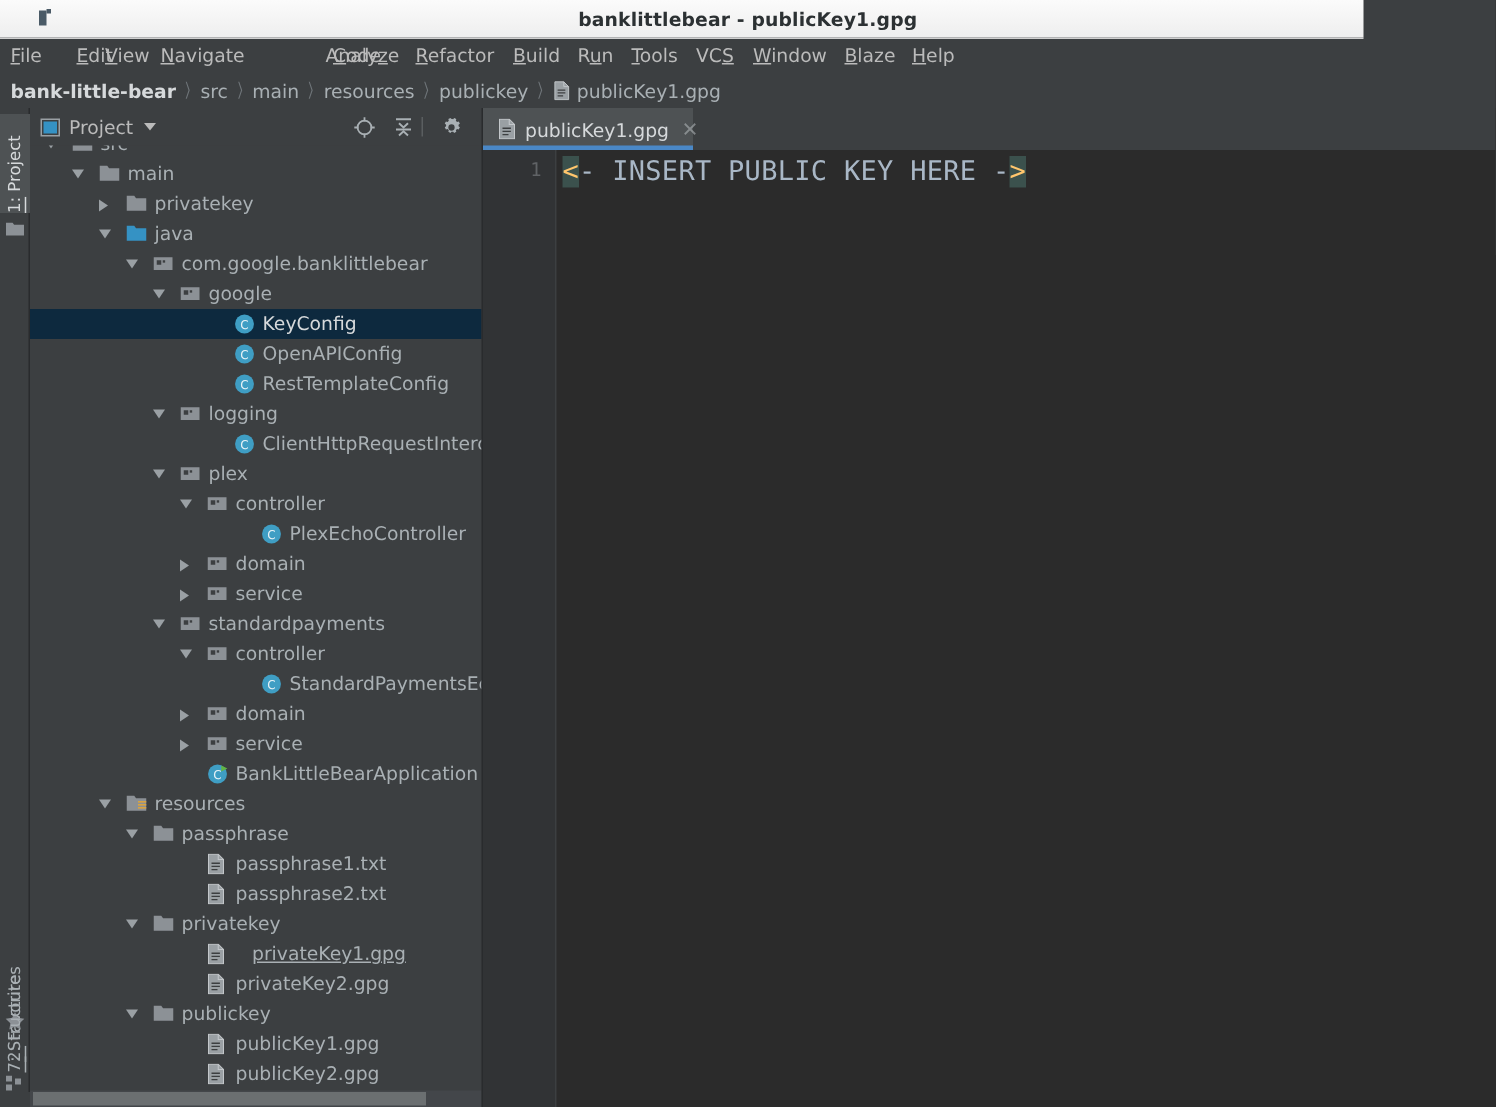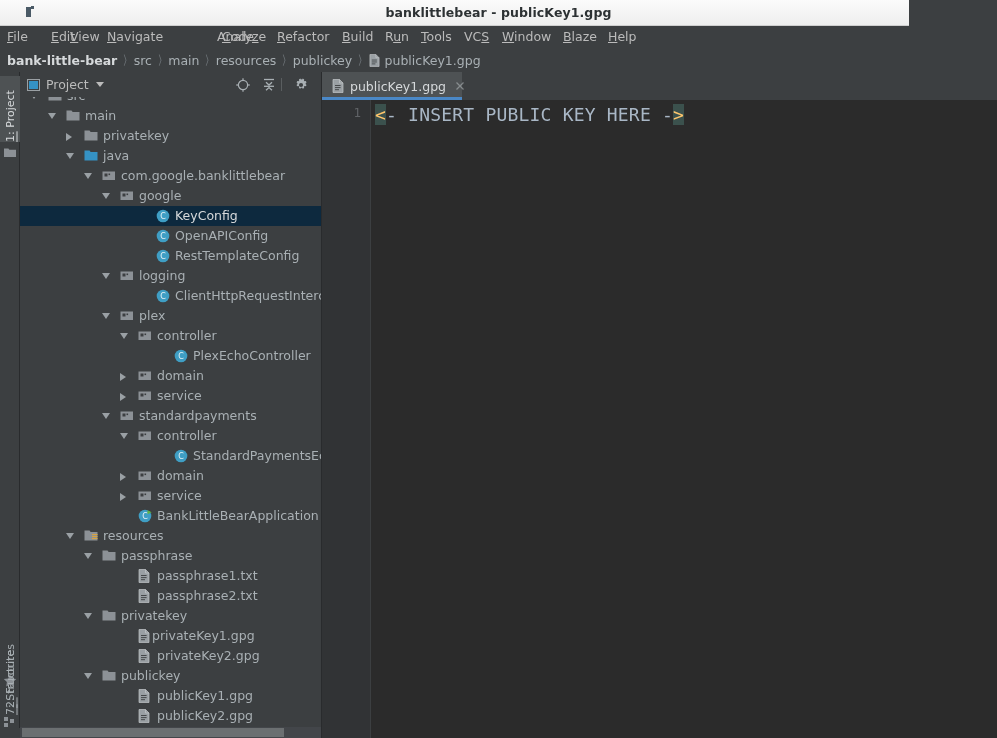--- a/index.html
+++ b/index.html
@@ -633,21 +633,21 @@
           <div class="row">
             <span class="ico" style="left:118px;">
               <svg width="12" height="14" viewBox="0 0 12 14">
                 <path d="M1 0.5h6.5L11 4v9.5H1z" fill="#9aa0a4" stroke="#c3c7ca" stroke-width="0.7"></path>
                 <path d="M7.5 0.5V4H11" fill="none" stroke="#c3c7ca" stroke-width="0.7"></path>
                 <line x1="3" y1="6.5" x2="8.6" y2="6.5" stroke="#3c3f41" stroke-width="0.9"></line>
                 <line x1="3" y1="8.6" x2="8.6" y2="8.6" stroke="#3c3f41" stroke-width="0.9"></line>
                 <line x1="3" y1="10.7" x2="7" y2="10.7" stroke="#3c3f41" stroke-width="0.9"></line>
               </svg>
             </span>
-            <span class="label" style="left:132px;">privateKey1.gpg</span>
+            <span class="label" style="left:148px;text-decoration:underline;">privateKey1.gpg</span>
           </div>
           <div class="row">
             <span class="ico" style="left:118px;">
               <svg width="12" height="14" viewBox="0 0 12 14">
                 <path d="M1 0.5h6.5L11 4v9.5H1z" fill="#9aa0a4" stroke="#c3c7ca" stroke-width="0.7"></path>
                 <path d="M7.5 0.5V4H11" fill="none" stroke="#c3c7ca" stroke-width="0.7"></path>
                 <line x1="3" y1="6.5" x2="8.6" y2="6.5" stroke="#3c3f41" stroke-width="0.9"></line>
                 <line x1="3" y1="8.6" x2="8.6" y2="8.6" stroke="#3c3f41" stroke-width="0.9"></line>
                 <line x1="3" y1="10.7" x2="7" y2="10.7" stroke="#3c3f41" stroke-width="0.9"></line>
               </svg>

